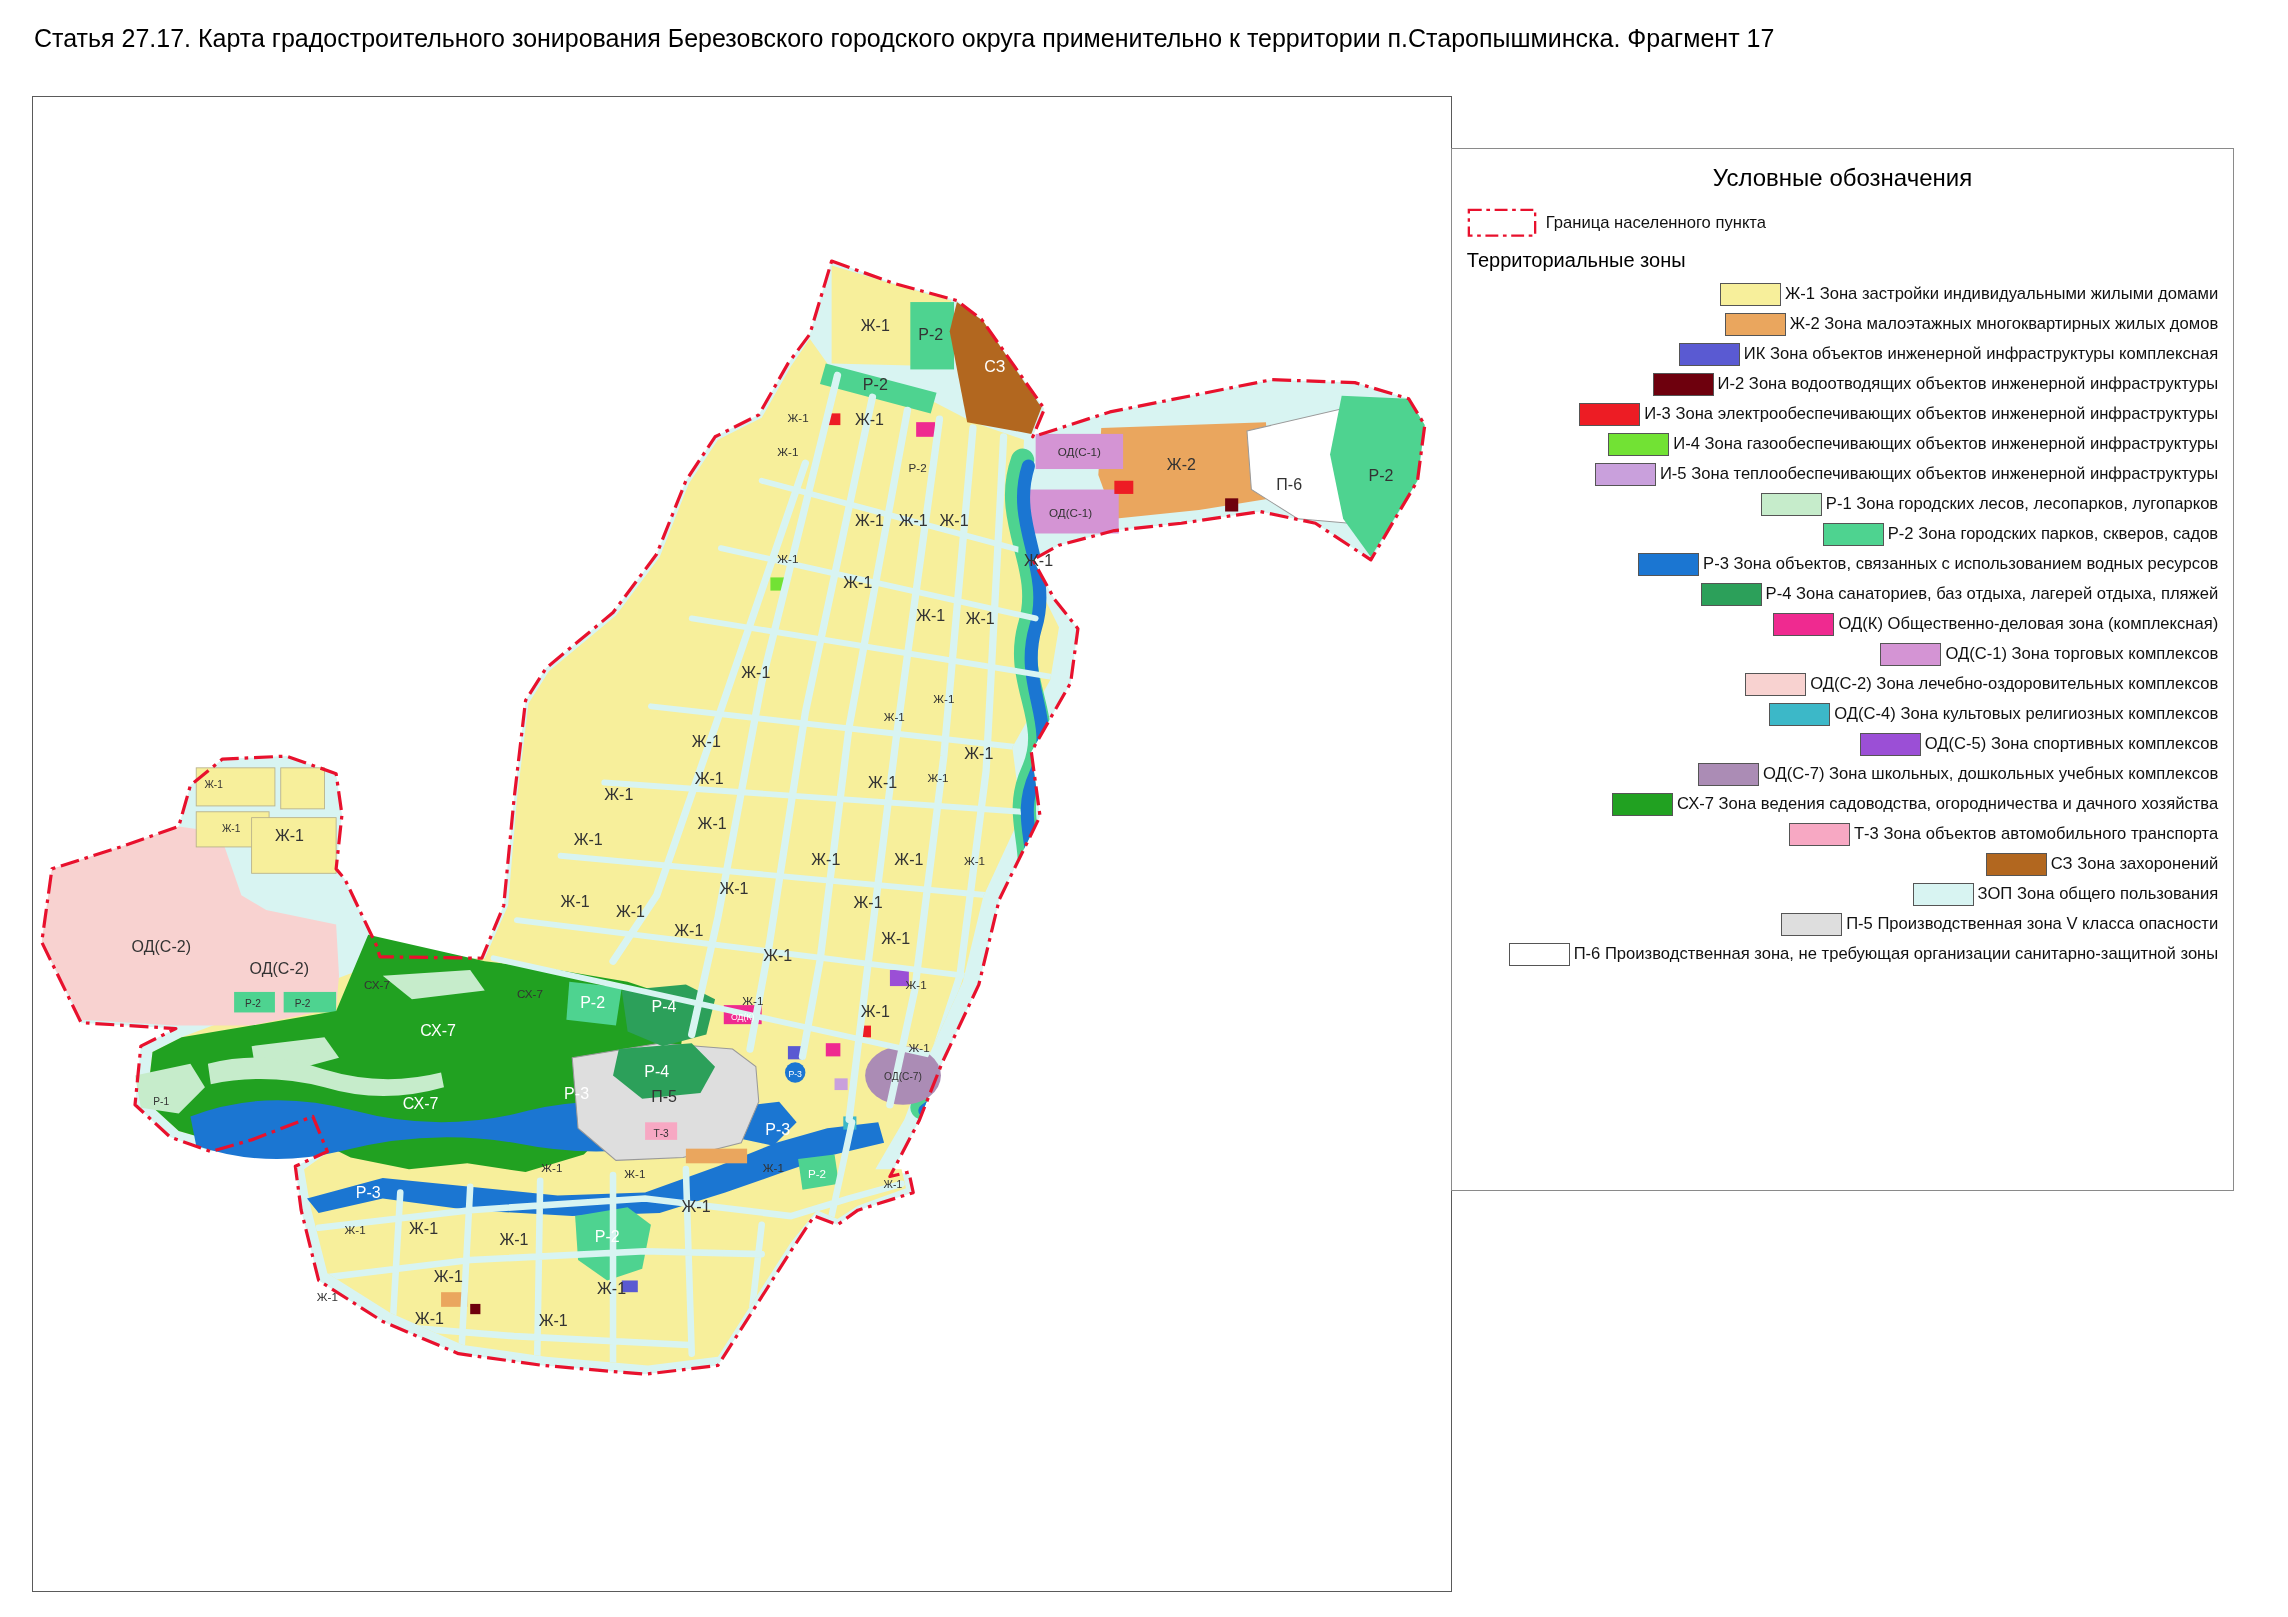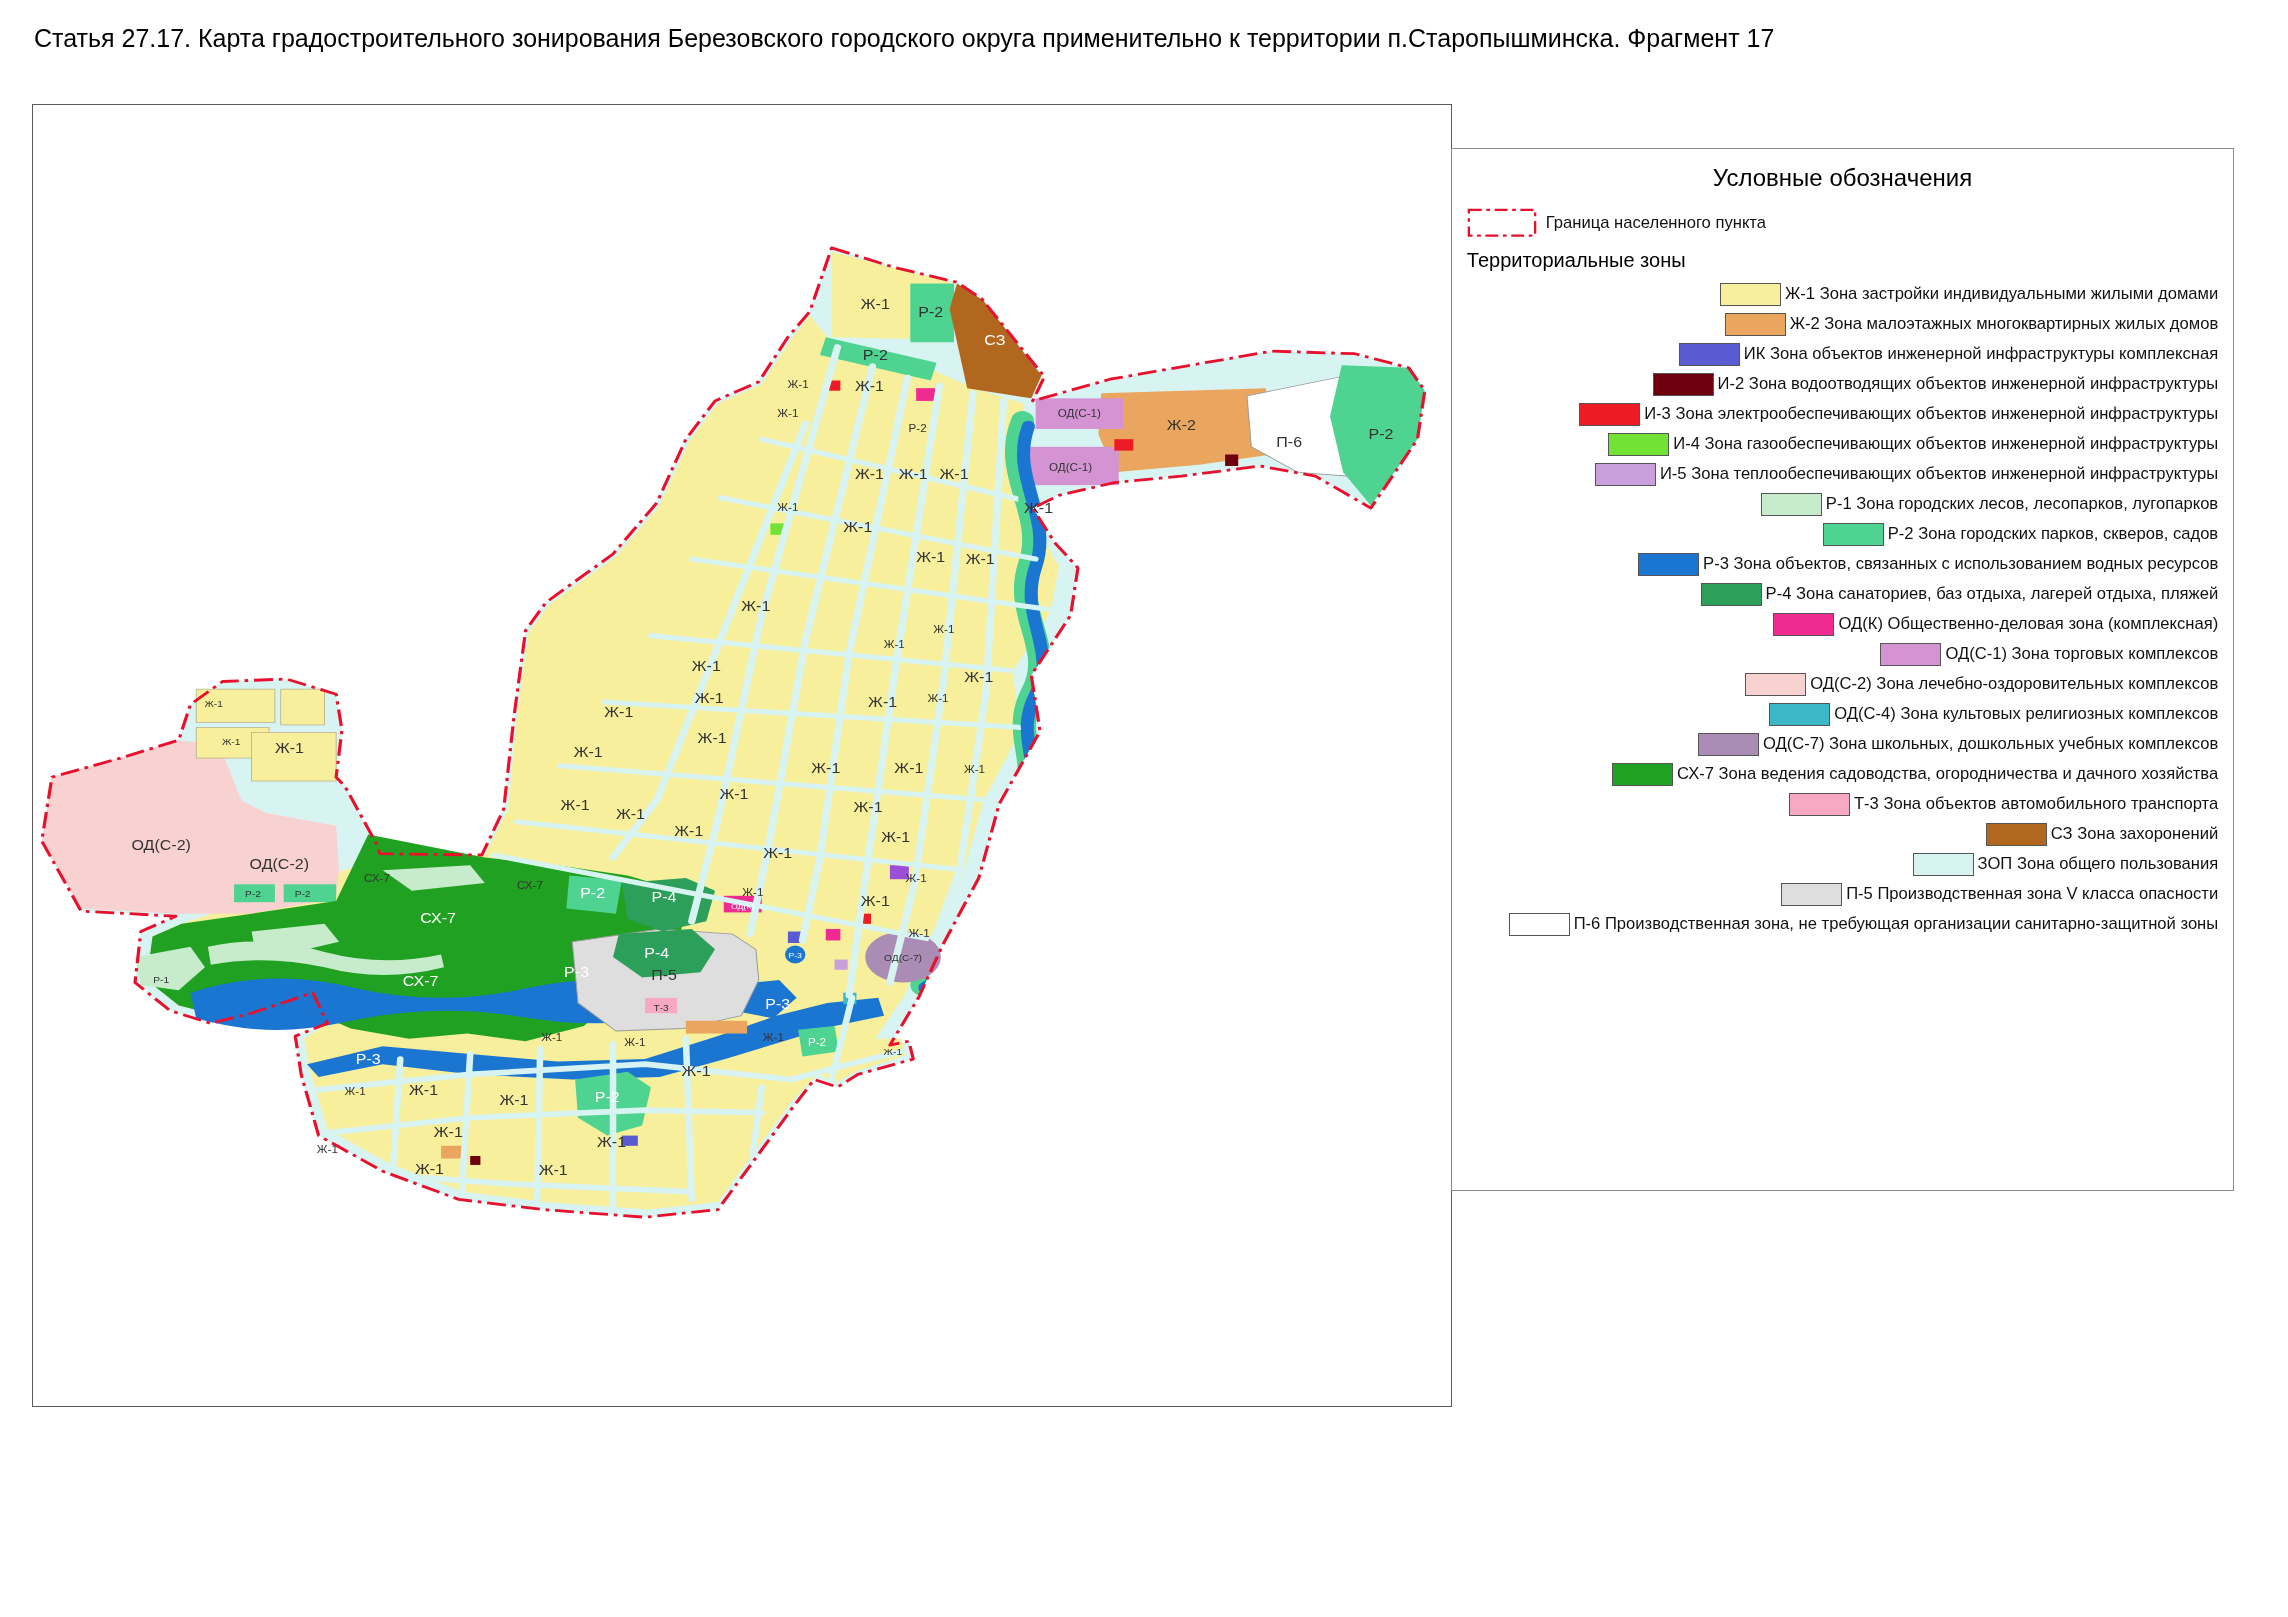--- a/index.html
+++ b/index.html
@@ -4,21 +4,21 @@
 <style>
   html,body{margin:0;padding:0;}
   body{
     width:2289px;height:1618px;position:relative;background:#ffffff;
     font-family:"Liberation Sans", sans-serif;color:#000;
   }
   .page-title{
     position:absolute;left:34px;top:24px;font-size:25px;color:#000;
   }
   .map-panel{
-    position:absolute;left:32px;top:104px;width:1420px;height:1303px;
+    position:absolute;left:32px;top:96px;width:1420px;height:1496px;
     border:0.9px solid #5a5a5a;box-sizing:border-box;background:#fff;
   }
   .map-panel svg{display:block;width:100%;height:100%;}
   .legend-panel{
     position:absolute;left:1451px;top:148px;width:783px;height:1043px;
     border:0.9px solid #8a8a8a;box-sizing:border-box;padding:9.2px 14.8px 5.5px 14.8px;
     background:#fff;overflow:hidden;
   }
   .legend-title{text-align:center;font-size:24px;margin:5.5px 0 13px 0;font-weight:400;}
   .legend-boundary-row{display:flex;align-items:center;gap:9px;height:37px;margin:1.8px 0 3.7px 0;}
@@ -278,20 +278,24 @@
       </div>
       <div class="lrow">
         <span class="swatch" style="background: rgb(248, 210, 208);"></span>
         <span class="llabel">ОД(С-2)  Зона лечебно-оздоровительных комплексов</span>
       </div>
       <div class="lrow">
         <span class="swatch" style="background: rgb(60, 184, 200);"></span>
         <span class="llabel">ОД(С-4)  Зона культовых религиозных комплексов</span>
       </div>
       <div class="lrow">
+        <span class="swatch" style="background: rgb(155, 79, 214);"></span>
+        <span class="llabel">ОД(С-5)  Зона спортивных комплексов</span>
+      </div>
+      <div class="lrow">
         <span class="swatch" style="background: rgb(171, 140, 181);"></span>
         <span class="llabel">ОД(С-7)  Зона школьных, дошкольных учебных комплексов</span>
       </div>
       <div class="lrow">
         <span class="swatch" style="background: rgb(33, 161, 33);"></span>
         <span class="llabel">СХ-7  Зона ведения садоводства, огородничества и дачного хозяйства</span>
       </div>
       <div class="lrow">
         <span class="swatch" style="background: rgb(247, 168, 195);"></span>
         <span class="llabel">Т-3  Зона объектов автомобильного транспорта</span>

